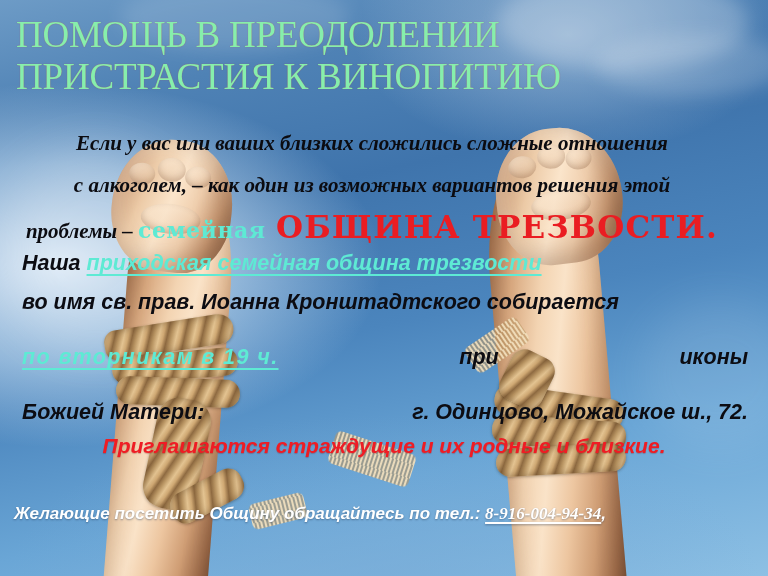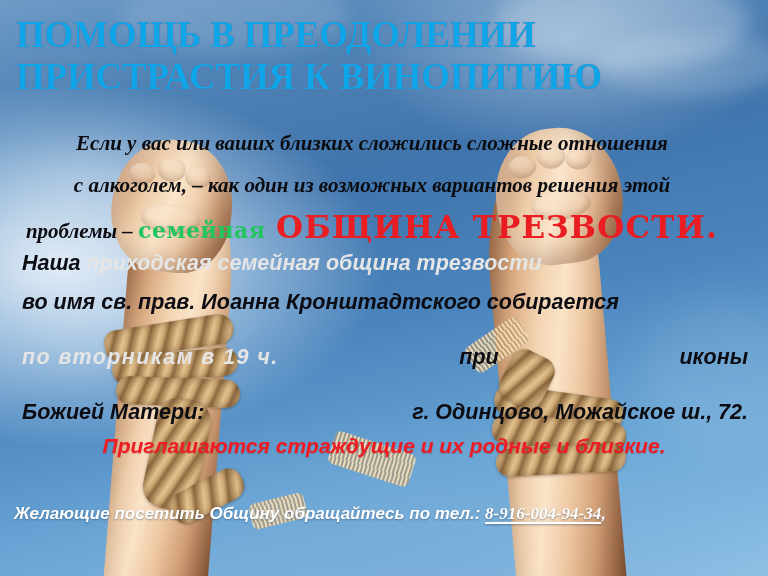--- a/index.html
+++ b/index.html
@@ -104,25 +104,25 @@
   .frayed.f2 { left: 466px; top: 330px; width: 62px; height: 30px; transform: rotate(-34deg); }
   .frayed.f3 { left: 250px; top: 498px; width: 56px; height: 26px; transform: rotate(-14deg); }
 
   
   .text-layer { position: absolute; inset: 0; }
 
   .title {
     position: absolute;
     left: 16px; top: 14px; width: 736px;
     font-family: "Liberation Serif", "DejaVu Serif", serif;
-    font-weight: 700;
+    font-weight: 400;
     font-size: 37px;
     line-height: 42px;
     letter-spacing: -0.2px;
-    color: #0ea5e9;
+    color: #86efac;
     text-shadow: 0 0 1px rgba(232,38,44,0.6);
   }
 
   .lead {
     position: absolute;
     left: 0; top: 122px; width: 744px;
     font-family: "Liberation Serif", "DejaVu Serif", serif;
     font-weight: 700;
     font-style: italic;
     font-size: 21px;
@@ -131,42 +131,43 @@
     text-align: center;
   }
   .lead .l3 { text-align: center; }
 
   .slav {
     font-family: "DejaVu Serif", "Liberation Serif", serif;
     font-weight: 700;
     font-style: normal;
     letter-spacing: 0.5px;
   }
-  .slav.sm { font-size: 22px; color: #22c55e; text-align: center; }
+  .slav.sm { font-size: 22px; color: #5eead4; text-align: center; }
   .slav.big { font-size: 31px; color: #ea1d22; letter-spacing: 1.2px; }
 
   .body {
     position: absolute;
     left: 22px; top: 244px; width: 726px;
     font-family: "Liberation Sans", sans-serif;
     font-weight: 700;
     font-style: italic;
     font-size: 21.5px;
     line-height: 39px;
     color: #0c0c12;
   }
   .body .row { display: block; white-space: nowrap; }
   .body .row.justify {
     display: flex;
     justify-content: space-between;
     white-space: nowrap;
     margin-top: 16px;
   }
   .hl {
-    color: #e5e5e5;
+    color: #5eead4;
+    text-decoration: underline;
     text-decoration-thickness: 2px;
     text-underline-offset: 4px;
   }
   .spread { letter-spacing: 1.4px; }
 
   .invite {
     position: absolute;
     left: 0; top: 434px; width: 768px;
     text-align: center;
     font-family: "Liberation Sans", sans-serif;

